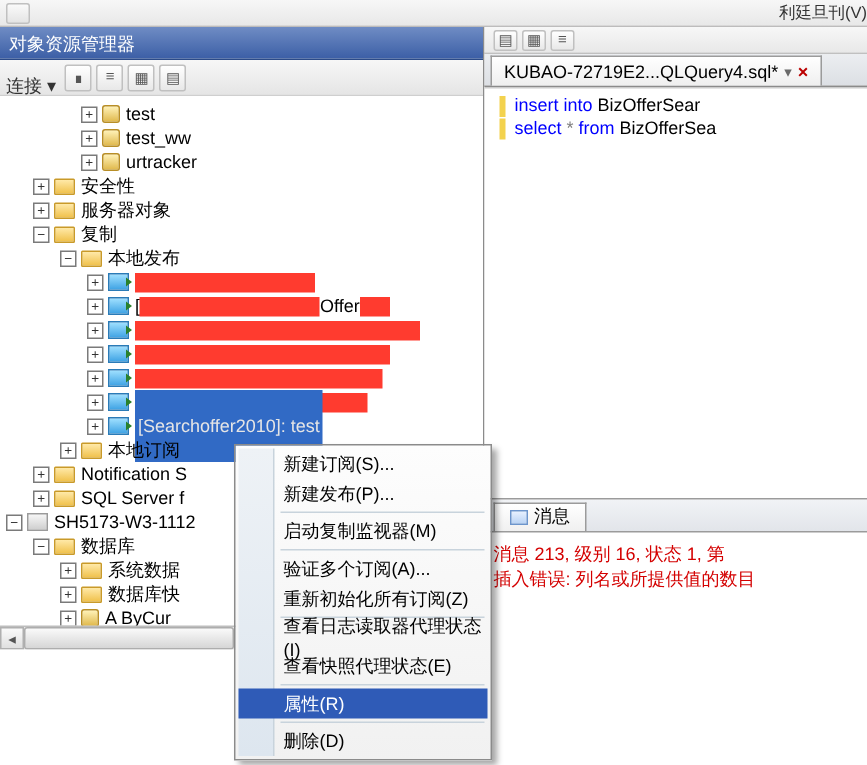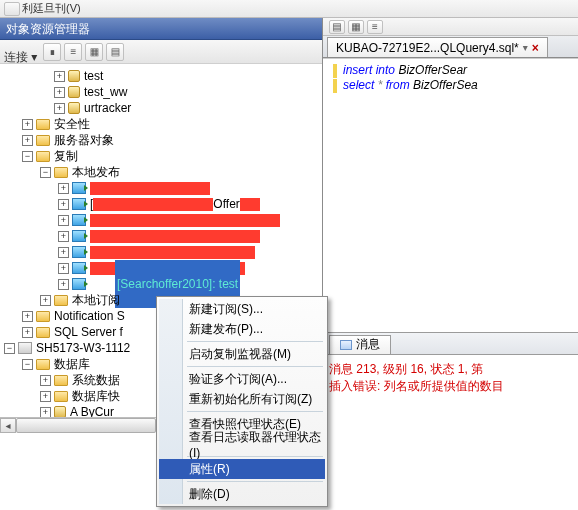--- a/index.html
+++ b/index.html
@@ -1,19 +1,19 @@
 <!DOCTYPE html>
 <html><head>
 <meta charset="utf-8">
 <style>
 * { margin: 0; padding: 0; box-sizing: border-box; font-family: "Microsoft YaHei", "SimSun", Tahoma, sans-serif; font-size: 12px; user-select: none; }
 body { background: #fff; width: 578px; height: 510px; overflow: hidden; position: relative; }
 
 
-.top-toolbar { height: 18px; background: linear-gradient(#f7f7f7, #e8e8e8); border-bottom: 1px solid #bdbcbc; display: flex; align-items: center; padding-left: 4px; gap: 2px; }
+.top-toolbar { height: 18px; background: linear-gradient(#f7f7f7, #e8e8e8); border-bottom: 1px solid #bdbcbc; display: flex; align-items: center; padding-left: 4px; gap: 2px; justify-content: space-between; }
 .tb-frag { color: #333; font-size: 11px; }
 .tb-btn { width: 16px; height: 14px; border: 1px solid #c0c0c0; background: linear-gradient(#fafafa,#e4e4e4); border-radius: 2px; }
 
 .main { display: flex; height: 415px; }
 
 
 .left { width: 323px; border-right: 1px solid #8b8b8b; display: flex; flex-direction: column; background: #fff; overflow: hidden; }
 
 .pane-title { height: 22px; line-height: 22px; padding: 0 6px; color: #fff;
   background: linear-gradient(#6f8cc4, #3c5fa6);
@@ -27,21 +27,21 @@
 .tree { flex: 1; overflow: hidden; padding: 4px 0 0 0; position: relative; }
 .node { display: flex; align-items: center; height: 16px; line-height: 16px; white-space: nowrap; color: #000; }
 .box { display: inline-flex; width: 11px; height: 11px; border: 1px solid #7a7a7a; align-items: center; justify-content: center; font-size: 9px; color: #333; margin-right: 3px; background: #fff; cursor: pointer; }
 .folder { width: 14px; height: 11px; background: linear-gradient(#ffe9a8,#f0c14b); border: 1px solid #c99a29; border-radius: 1px; margin-right: 4px; }
 .cyl { width: 12px; height: 12px; border-radius: 2px; background: linear-gradient(#fff2b8,#e0b94d); border: 1px solid #b88e26; margin-right: 4px; }
 .pub { width: 14px; height: 12px; background: linear-gradient(#9fe0ff,#3fa3e4); border: 1px solid #2a7bb7; margin-right: 4px; position:relative; }
 .pub::after{content:"";position:absolute;right:-3px;top:2px;width:0;height:0;border-top:3px solid transparent;border-bottom:3px solid transparent;border-left:4px solid #2a812c;}
 .srv { width: 14px; height: 12px; background: linear-gradient(#f6f6f6,#cfcfcf); border:1px solid #9b9b9b; margin-right:4px; }
 
 .red-block { height: 13px; background: #ff3b2f; display:inline-block; vertical-align:middle; }
-.sel-pub { background: #316ac5; color: #5eead4; padding: 16px 2px; margin-left: 25px; }
+.sel-pub { background: #316ac5; color: #e5e5e5; padding: 16px 2px; }
 
 
 .menu { position: absolute; left: 156px; top: 296px; width: 172px; background: linear-gradient(#fdfdfd,#f1f1f1); border: 1px solid #8b8b8b; box-shadow: 3px 3px 4px rgba(0,0,0,0.35); z-index: 50; padding:2px; }
 .menu .gutter { position:absolute; left:2px; top:2px; width:24px; bottom:2px; background:linear-gradient(#eef2f6,#dde6ef); border-right:1px solid #c8d3dc; }
 .menu-item { position:relative; height: 20px; display:flex; align-items:center; padding-left: 30px; color:#000; cursor: default; z-index:1;}
 .menu-item.sel { background:#2f5bb7; color:#fff; }
 .menu-sep { height:1px; margin:2px 2px 2px 28px; background:#c8d3dc; }
 
 .hscroll { height:16px; background: linear-gradient(#f4f4f4,#dcdcdc); border-top:1px solid #bdbdbd; display:flex; }
 .hs-btn { width:16px; border:1px solid #b0b0b0; background:linear-gradient(#fafafa,#e0e0e0); display:flex; align-items:center; justify-content:center; font-size:10px; color:#555;}
@@ -50,21 +50,21 @@
 
 
 .right { flex:1; display:flex; flex-direction:column; }
 .rt-tool { height: 18px; background:linear-gradient(#f7f7f7,#e8e8e8); border-bottom:1px solid #c0c0c0; display:flex; align-items:center; padding-left:6px; gap:3px;}
 
 .tabstrip { height:22px; display:flex; align-items:flex-end; padding-left:4px; background:linear-gradient(#eceef1,#dcdfe4); border-bottom:1px solid #8b8b8b; }
 .tab { height:20px; padding:0 8px; background:linear-gradient(#fff,#efefef); border:1px solid #9b9b9b; border-bottom:none; display:flex; align-items:center; gap:4px; font-family: Tahoma, sans-serif; font-size:11px;}
 .tab .close { color:#b00; font-weight:bold; }
 
 .code-pane { flex: 1 1 50%; background:#fff; border-top:1px solid #ccc; position:relative; padding:4px 0 0 0; font-family: Consolas, "Courier New", monospace; font-size: 13px; overflow:hidden;}
-.code-line { padding-left:10px; white-space:pre; color:#000;font-style:italic; }
+.code-line { padding-left:10px; white-space:pre; color:#000; }
 .code-line .gutter-mark { display:inline-block; width:4px; height:14px; background:#f3d24e; margin-right:6px; vertical-align:middle;}
 .kw { color:#0000ff; } .op { color:#808080; }
 
 .msg-tabstrip { height:22px; background:linear-gradient(#f1f3f6,#e2e5ea); border-top:1px solid #9b9b9b; display:flex; align-items:flex-end; padding-left:6px; }
 .msg-tab { height:19px; padding:0 10px; border:1px solid #9b9b9b; border-bottom:none; background:linear-gradient(#fff,#f0f0f0); display:flex; align-items:center; gap:4px;}
 .msg-ico { width:12px; height:10px; background:linear-gradient(#e8f1ff,#b9d3f4); border:1px solid #6c95cc; }
 
 .msg-pane { flex:1; background:#fff; border-top:1px solid #9b9b9b; padding:6px 6px; font-family: "SimSun", monospace; font-size:12px; color:#d40000; overflow:hidden; line-height:1.4;}
 </style>
 </head>
@@ -278,19 +278,19 @@
 <div class="menu">
   <div class="gutter"></div>
   <div class="menu-item">新建订阅(S)...</div>
   <div class="menu-item">新建发布(P)...</div>
   <div class="menu-sep"></div>
   <div class="menu-item">启动复制监视器(M)</div>
   <div class="menu-sep"></div>
   <div class="menu-item">验证多个订阅(A)...</div>
   <div class="menu-item">重新初始化所有订阅(Z)</div>
   <div class="menu-sep"></div>
+  <div class="menu-item">查看日志读取器代理状态(I)</div>
   <div class="menu-item">查看快照代理状态(E)</div>
-  <div class="menu-item">查看日志读取器代理状态(I)</div>
   <div class="menu-sep"></div>
   <div class="menu-item sel">属性(R)</div>
   <div class="menu-sep"></div>
   <div class="menu-item">删除(D)</div>
 </div>
 
 </body></html>

